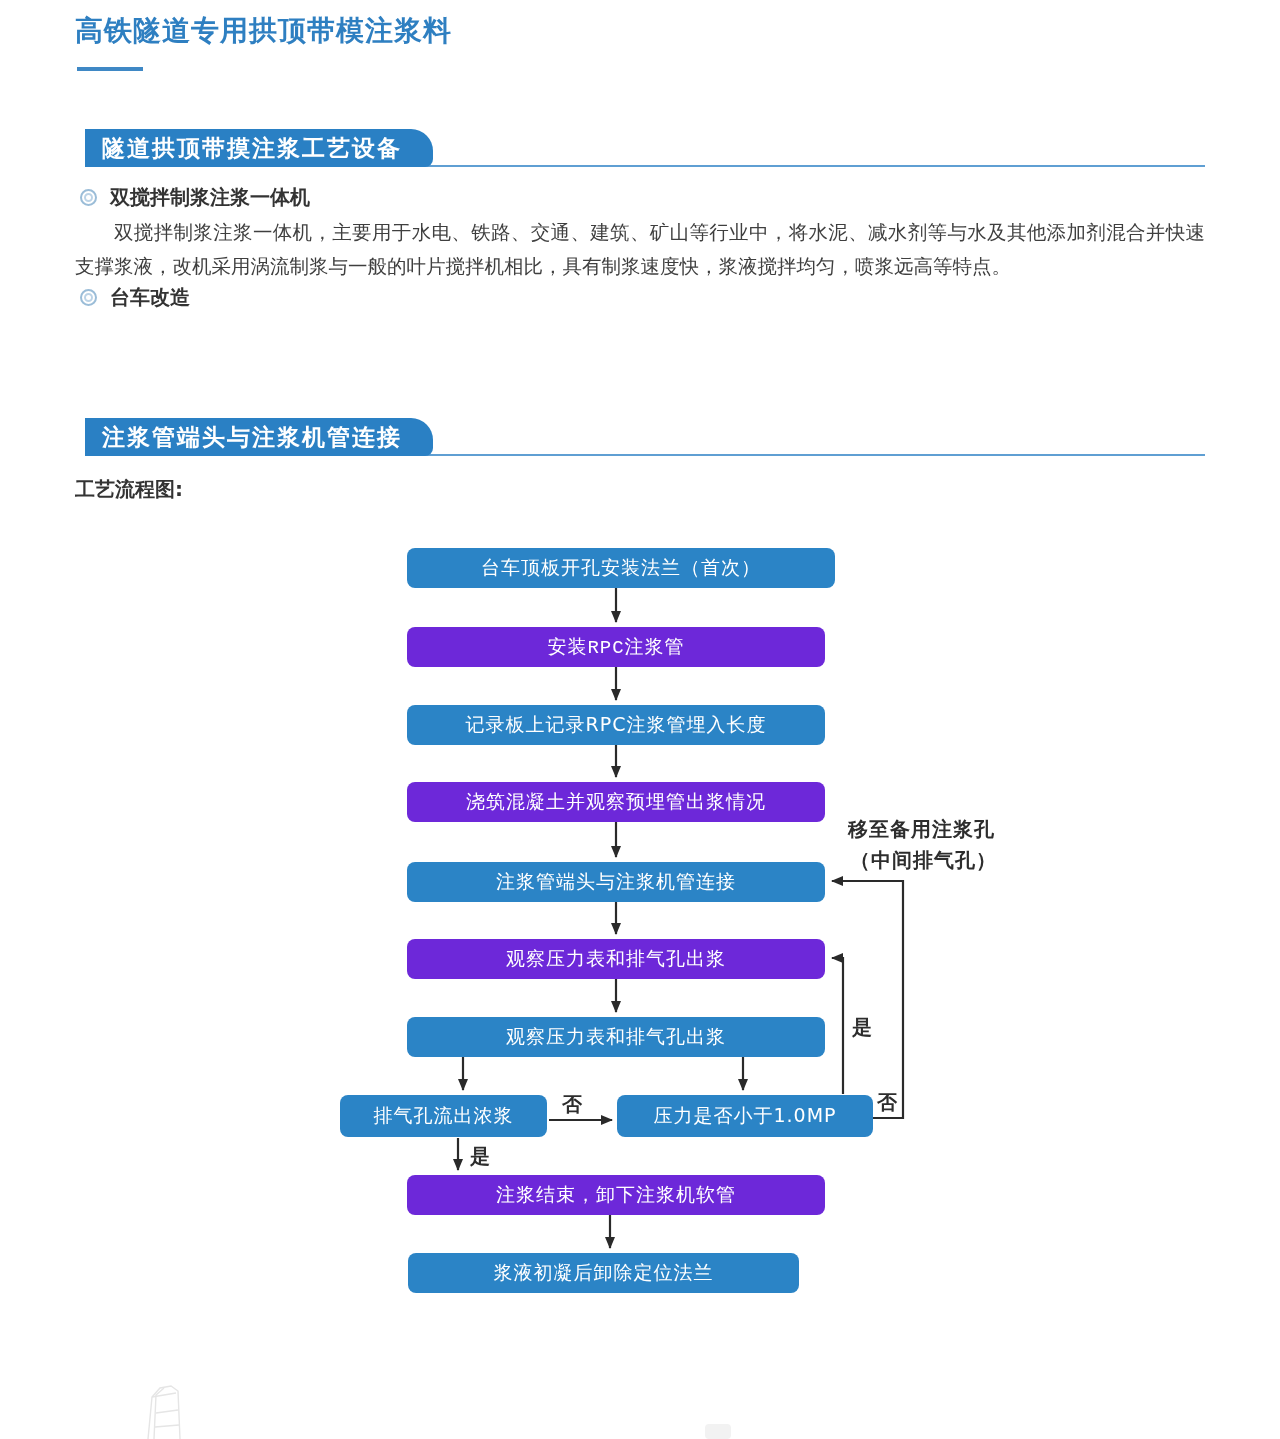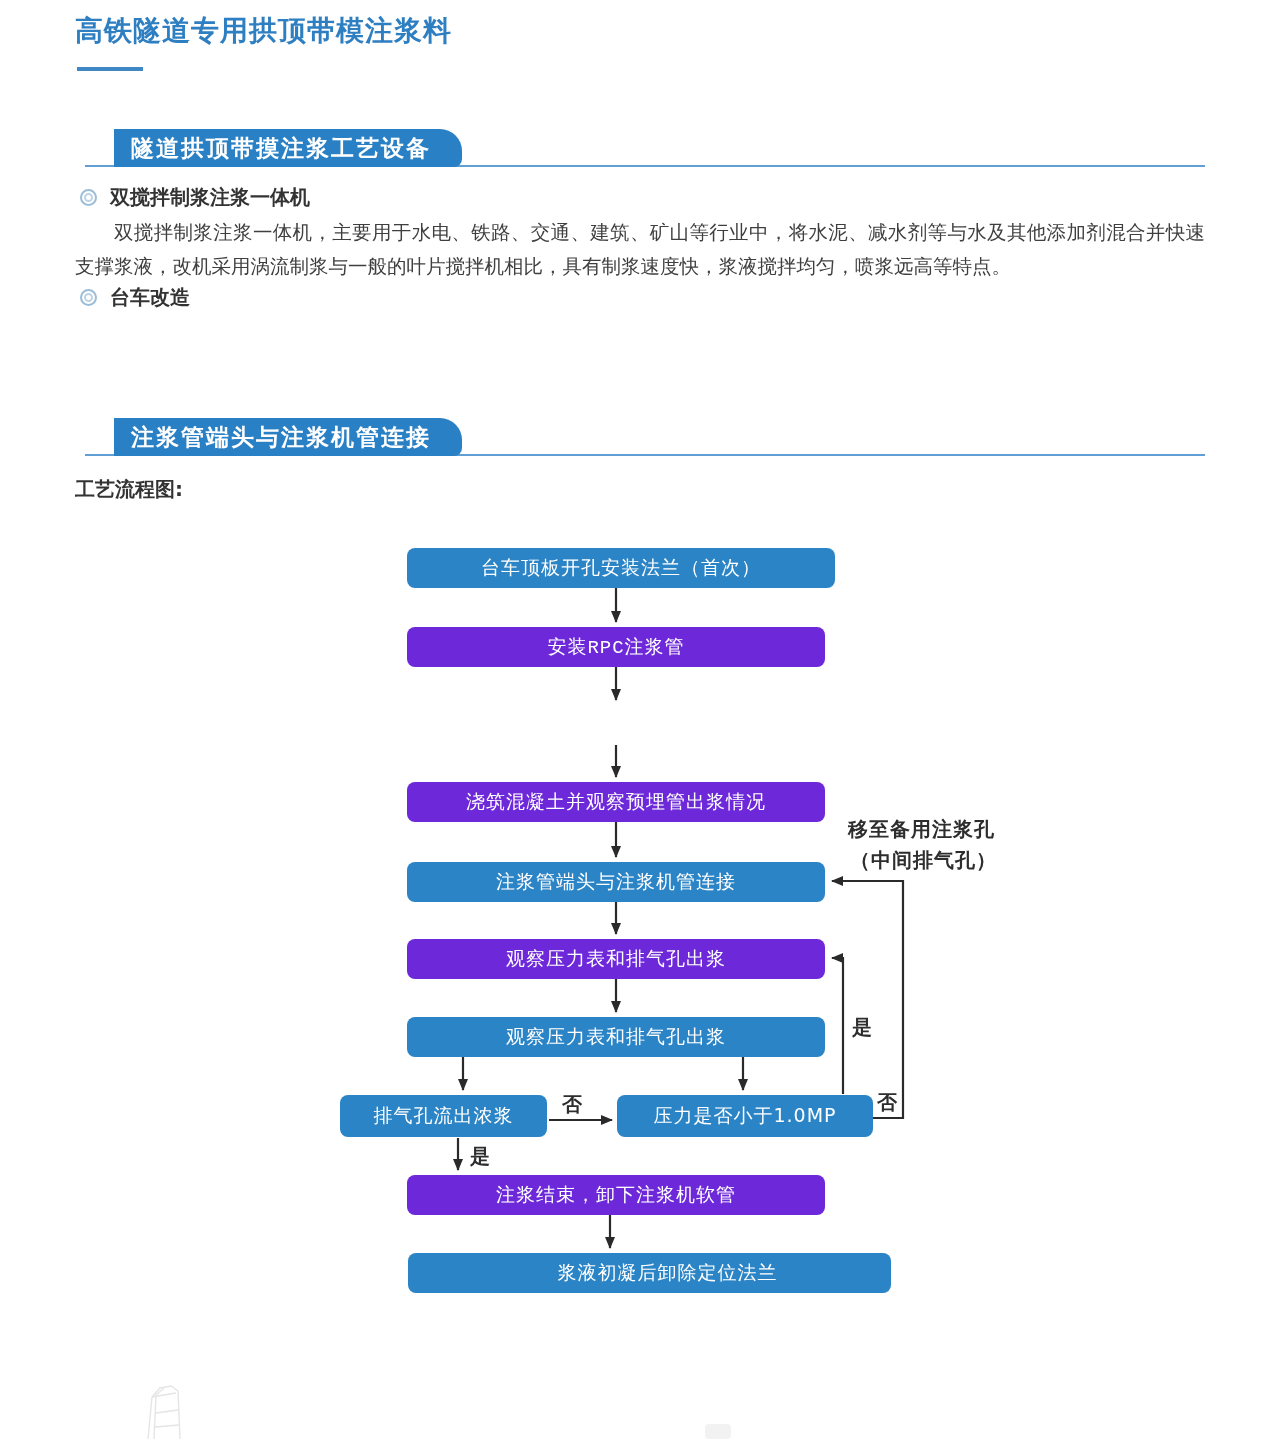--- a/index.html
+++ b/index.html
@@ -4,21 +4,21 @@
 <style>
   html,body{margin:0;padding:0;background:#ffffff;}
   body{font-family:"DejaVu Sans","Liberation Sans",sans-serif;}
   .page{position:relative;width:1280px;height:1439px;background:#ffffff;overflow:hidden;color:#3f3f3f;}
 
   .page-title{position:absolute;left:75px;top:12px;font-size:28px;font-weight:bold;color:#2e7fc1;letter-spacing:1px;}
   .title-underline{position:absolute;left:77px;top:67px;width:66px;height:4px;background:#3f88c5;}
 
   .banner{position:absolute;left:85px;width:348px;height:38px;background:#2a80c4;color:#fff;
           font-size:23px;font-weight:bold;line-height:38px;padding-left:17px;box-sizing:border-box;
-          letter-spacing:2px;border-radius:0 22px 8px 0;z-index:2;margin-left:29px;}
+          letter-spacing:2px;border-radius:0 22px 8px 0;z-index:2;}
   .banner-rule{position:absolute;left:85px;width:1120px;height:2px;background:#5f9fd3;z-index:1;}
 
   .bullet-row{position:absolute;left:80px;display:flex;align-items:center;}
   .ring{width:13px;height:13px;border:2px solid #9bbdd8;border-radius:50%;position:relative;flex:0 0 auto;}
   .ring::after{content:'';position:absolute;inset:2px;border:2px solid #bcd3e6;border-radius:50%;}
   .bullet-heading{margin-left:13px;font-size:20px;font-weight:bold;color:#333;text-align:center;}
 
   .para{position:absolute;left:75px;width:1130px;font-size:19.5px;line-height:33.5px;
         text-align:justify;text-indent:2em;color:#3f3f3f;}
 
@@ -83,28 +83,29 @@
         <line x1="549" y1="580" x2="612" y2="580" marker-end="url(#ah)"></line>
         <line x1="458" y1="598" x2="458" y2="630" marker-end="url(#ah)"></line>
         <line x1="610" y1="675" x2="610" y2="708" marker-end="url(#ah)"></line>
         <polyline points="873,578 903,578 903,341 832,341" marker-end="url(#ah)"></polyline>
         <polyline points="843,554 843,418 832,418" marker-end="url(#ah)"></polyline>
       </g>
     </svg>
 
     <div class="node blue" style="left:407px;top:8px;width:428px;height:40px;">台车顶板开孔安装法兰（首次）</div>
     <div class="node gray" style="left:407px;top:87px;width:418px;height:40px;">安装RPC注浆管</div>
+    <div class="node blue" style="left:407px;top:165px;width:418px;height:40px;">记录板上记录RPC注浆管埋入长度</div>
     <div class="node gray" style="left:407px;top:242px;width:418px;height:40px;">浇筑混凝土并观察预埋管出浆情况</div>
     <div class="node blue" style="left:407px;top:322px;width:418px;height:40px;">注浆管端头与注浆机管连接</div>
     <div class="node gray" style="left:407px;top:399px;width:418px;height:40px;">观察压力表和排气孔出浆</div>
     <div class="node blue" style="left:407px;top:477px;width:418px;height:40px;">观察压力表和排气孔出浆</div>
     <div class="node blue" style="left:340px;top:555px;width:207px;height:42px;">排气孔流出浓浆</div>
     <div class="node blue" style="left:617px;top:555px;width:256px;height:42px;">压力是否小于1.0MP</div>
     <div class="node gray" style="left:407px;top:635px;width:418px;height:40px;">注浆结束，卸下注浆机软管</div>
-    <div class="node blue" style="left:408px;top:713px;width:447px;height:40px;padding-left:36px;">浆液初凝后卸除定位法兰</div>
+    <div class="node blue" style="left:408px;top:713px;width:391px;height:40px;">浆液初凝后卸除定位法兰</div>
 
     <div class="edge-label" style="left:562px;top:551px;">否</div>
     <div class="edge-label" style="left:470px;top:603px;">是</div>
     <div class="edge-label" style="left:852px;top:474px;">是</div>
     <div class="edge-label" style="left:877px;top:549px;">否</div>
     <div class="loop-note" style="left:848px;top:276px;">移至备用注浆孔</div>
     <div class="loop-note" style="left:850px;top:307px;">（中间排气孔）</div>
   </div>
 
   <svg class="building-watermark" width="50" height="56" viewBox="0 0 50 56">

